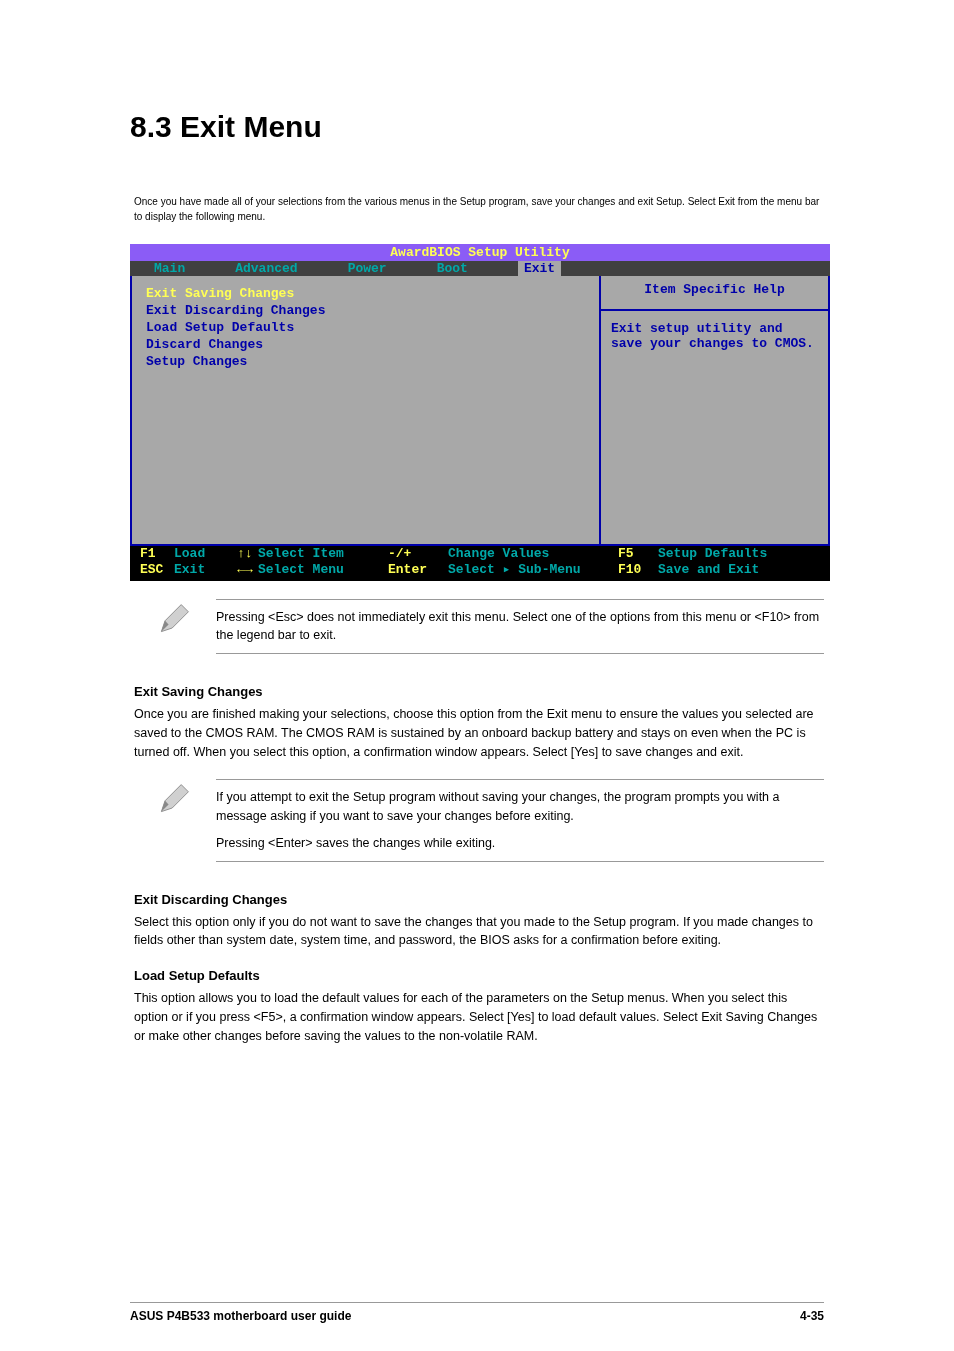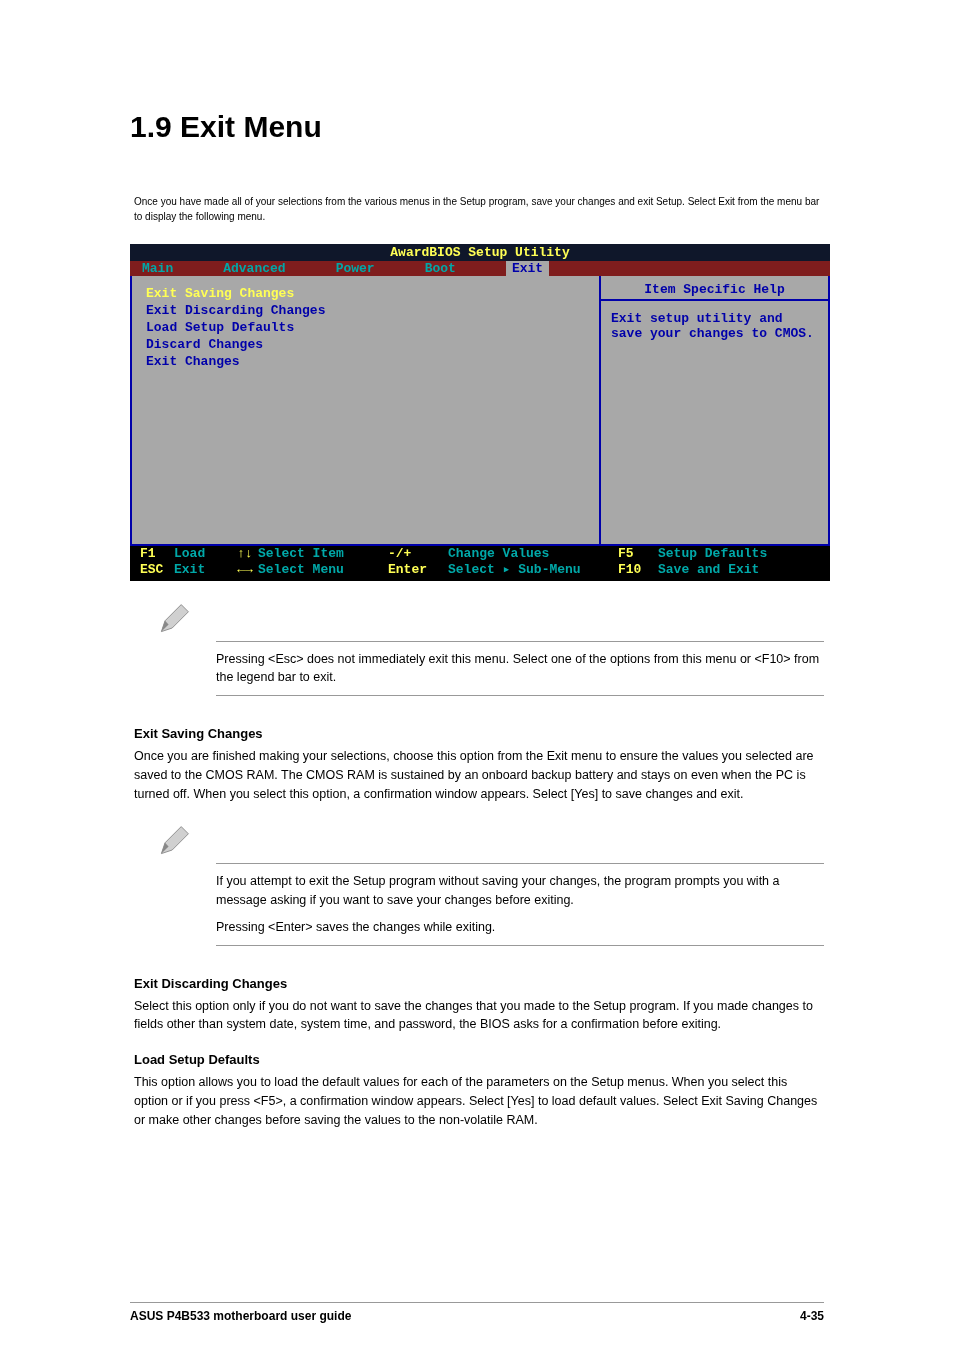--- a/index.html
+++ b/index.html
@@ -22,30 +22,30 @@
       font-size: 10px;
       line-height: 1.5;
       color: #000;
       margin-bottom: 20px;
       margin-left: 4px;
     }
 
     
     .bios { width: 700px; margin: 0 auto 10px auto; font-family: 'Courier New', monospace; font-size: 14px; }
     .bios-title {
-      background: #0f172a;
+      background: #8b5cf6;
       color: #ffff55;
       text-align: center;
       font-weight: bold;
       padding: 1px 0;
       font-size: 13px;
     }
     .bios-tabs {
-      background: #7f1d1d;
-      padding: 0 12px;
+      background: #404040;
+      padding: 0 24px;
       font-size: 13px;
       display: flex;
     }
     .bios-tab { color: #00a8a8; margin-right: 50px; font-weight: bold; }
     .bios-tab.active {
       background: #a8a8a8;
       color: #0000aa;
       padding: 0 6px;
       margin-right: 0;
     }
@@ -66,21 +66,21 @@
       padding: 6px 10px;
       color: #0000aa;
       font-weight: bold;
       font-size: 13px;
     }
     .bios-item { color: #0000aa; font-weight: bold; font-size: 13px; line-height: 1.3; }
     .bios-item.selected { color: #ffff55; }
     .bios-help-title {
       text-align: center;
       border-bottom: 2px solid #0000aa;
-      padding-bottom: 2px;
+      padding-bottom: 12px;
       margin: 0 -10px 10px -10px;
       padding-left: 10px;
       padding-right: 10px;
     }
     .bios-footer {
       background: #000000;
       color: #00a8a8;
       font-weight: bold;
       font-size: 13px;
       padding: 0 10px 2px 10px;
@@ -109,21 +109,20 @@
       margin-top: 2px;
     }
     .note-text {
       flex: 1;
       font-size: 12.5px;
       color: #000;
       line-height: 1.5;
       border-top: 1px solid #999;
       border-bottom: 1px solid #999;
       padding: 8px 0;
-      margin-top: 42px;
     }
     .note-text p { margin-bottom: 8px; }
     .note-text p:last-child { margin-bottom: 0; }
 
     
     .subsection { margin-top: 12px; margin-left: 4px; }
     .subsection-title { font-weight: bold; font-size: 13px; margin-bottom: 6px; }
     .subsection-body { font-size: 12.5px; line-height: 1.5; }
 
     
@@ -140,40 +139,40 @@
       color: #000;
     }
     .page-footer .left { font-weight: bold; }
     .page-footer .right { font-weight: bold; }
   </style>
 </head>
 <body>
 
 <div class="page">
 
-  <div class="section-title">1.9    Exit Menu</div>
+  <div class="section-title">8.3    Exit Menu</div>
 
   <div class="intro-text">Once you have made all of your selections from the various menus in the Setup program, save your changes and exit Setup. Select Exit from the menu bar to display the following menu.</div>
 
   <div class="bios">
     <div class="bios-title">AwardBIOS Setup Utility</div>
     <div class="bios-tabs">
       <span class="bios-tab">Main</span>
       <span class="bios-tab">Advanced</span>
       <span class="bios-tab">Power</span>
       <span class="bios-tab">Boot</span>
       <span class="bios-tab active">Exit</span>
     </div>
     <div class="bios-body">
       <div class="bios-left">
         <div class="bios-item selected">Exit Saving Changes</div>
         <div class="bios-item">Exit Discarding Changes</div>
         <div class="bios-item">Load Setup Defaults</div>
         <div class="bios-item">Discard Changes</div>
-        <div class="bios-item">Exit Changes</div>
+        <div class="bios-item">Setup Changes</div>
       </div>
       <div class="bios-right">
         <div class="bios-help-title">Item Specific Help</div>
         <div>Exit setup utility and save your changes to CMOS.</div>
       </div>
     </div>
     <div class="bios-footer">
       <div class="bios-footer-row">
         <span class="fkey">F1</span>
         <span class="fdesc">Load</span>

